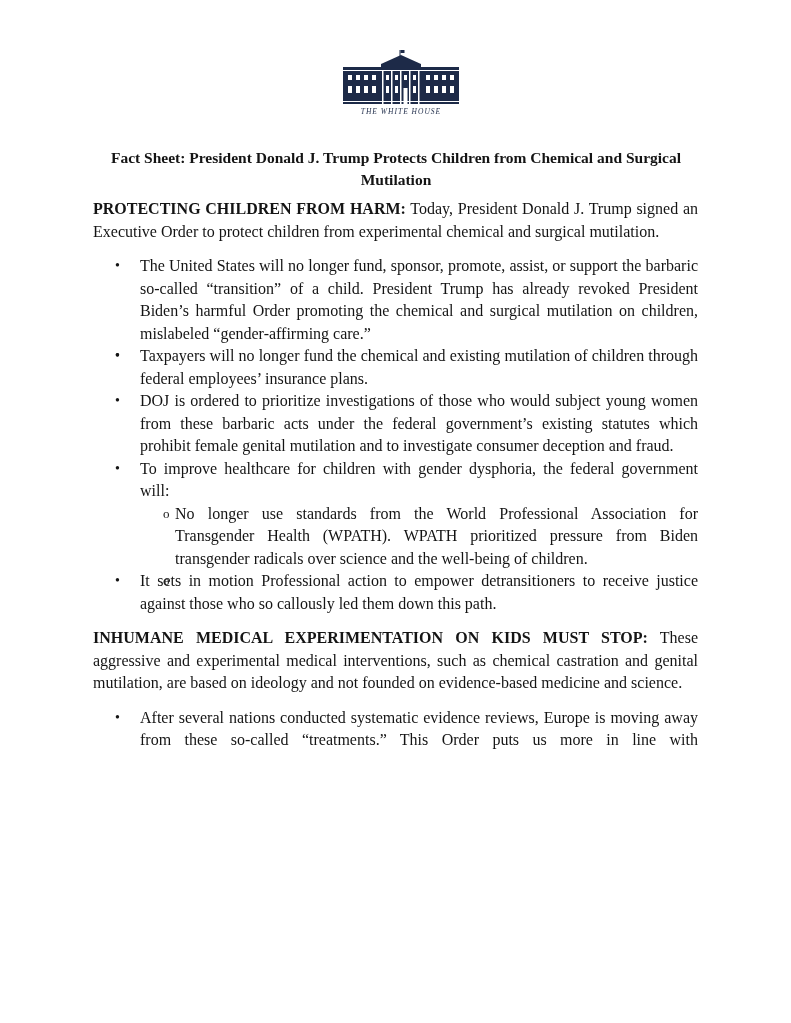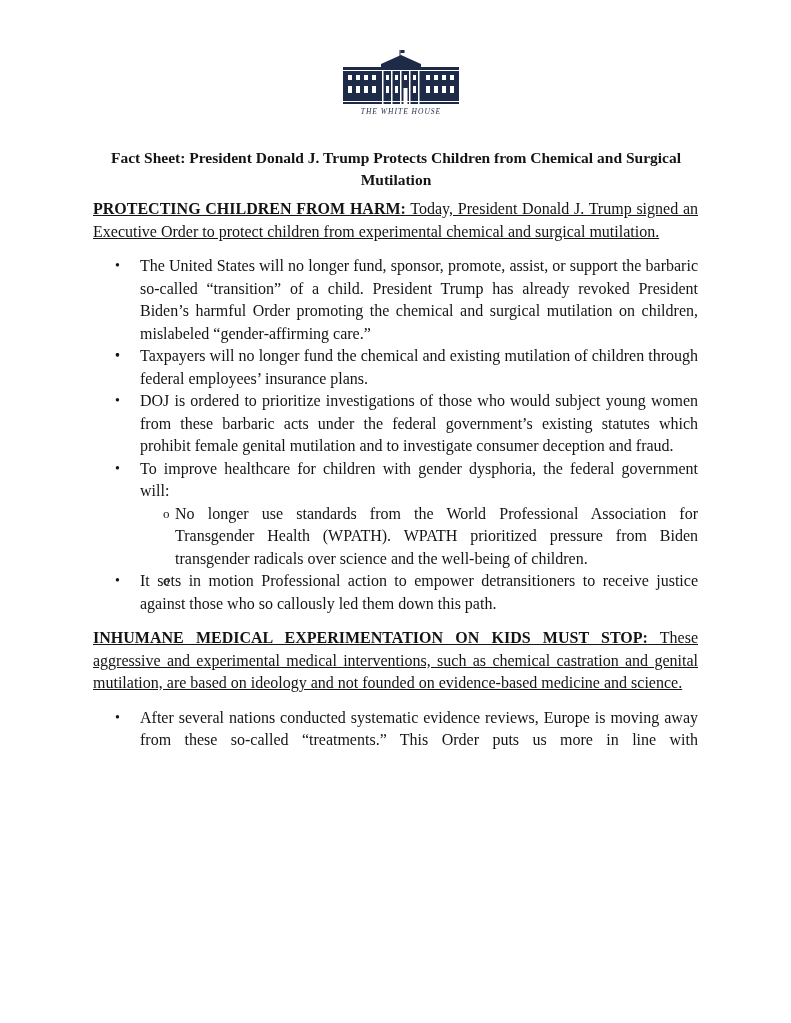--- a/index.html
+++ b/index.html
@@ -28,21 +28,21 @@
     .para { margin: 0 0 12px 0; }
     .para b { font-weight: bold; }
     ul.bullets { list-style: none; margin: 0 0 12px 0; padding: 0; }
     ul.bullets > li { position: relative; padding-left: 47px; }
     ul.bullets > li .dot {
       position: absolute; left: 22px; top: 0; font-size: 14px;
     }
     ul.sub { list-style: none; margin: 0; padding: 0; }
     ul.sub > li { position: relative; padding-left: 35px; }
     ul.sub > li .circ { position: absolute; left: 23px; top: 0; font-size: 13px; }
-    .justify-last { text-align-last: left; text-decoration: underline; }
+    .justify-last { text-align-last: left; }
   </style>
 </head>
 <body>
 
 <div class="logo">
   <svg width="120" height="55" viewBox="0 0 120 55">
     <rect x="58.5" y="0" width="1" height="6" fill="#1d2a48"></rect>
     <rect x="59.5" y="0" width="4" height="3" fill="#1d2a48"></rect>
     <polygon points="40,14 60,5 80,14" fill="#1d2a48"></polygon>
     <rect x="40" y="14" width="40" height="3" fill="#1d2a48"></rect>

